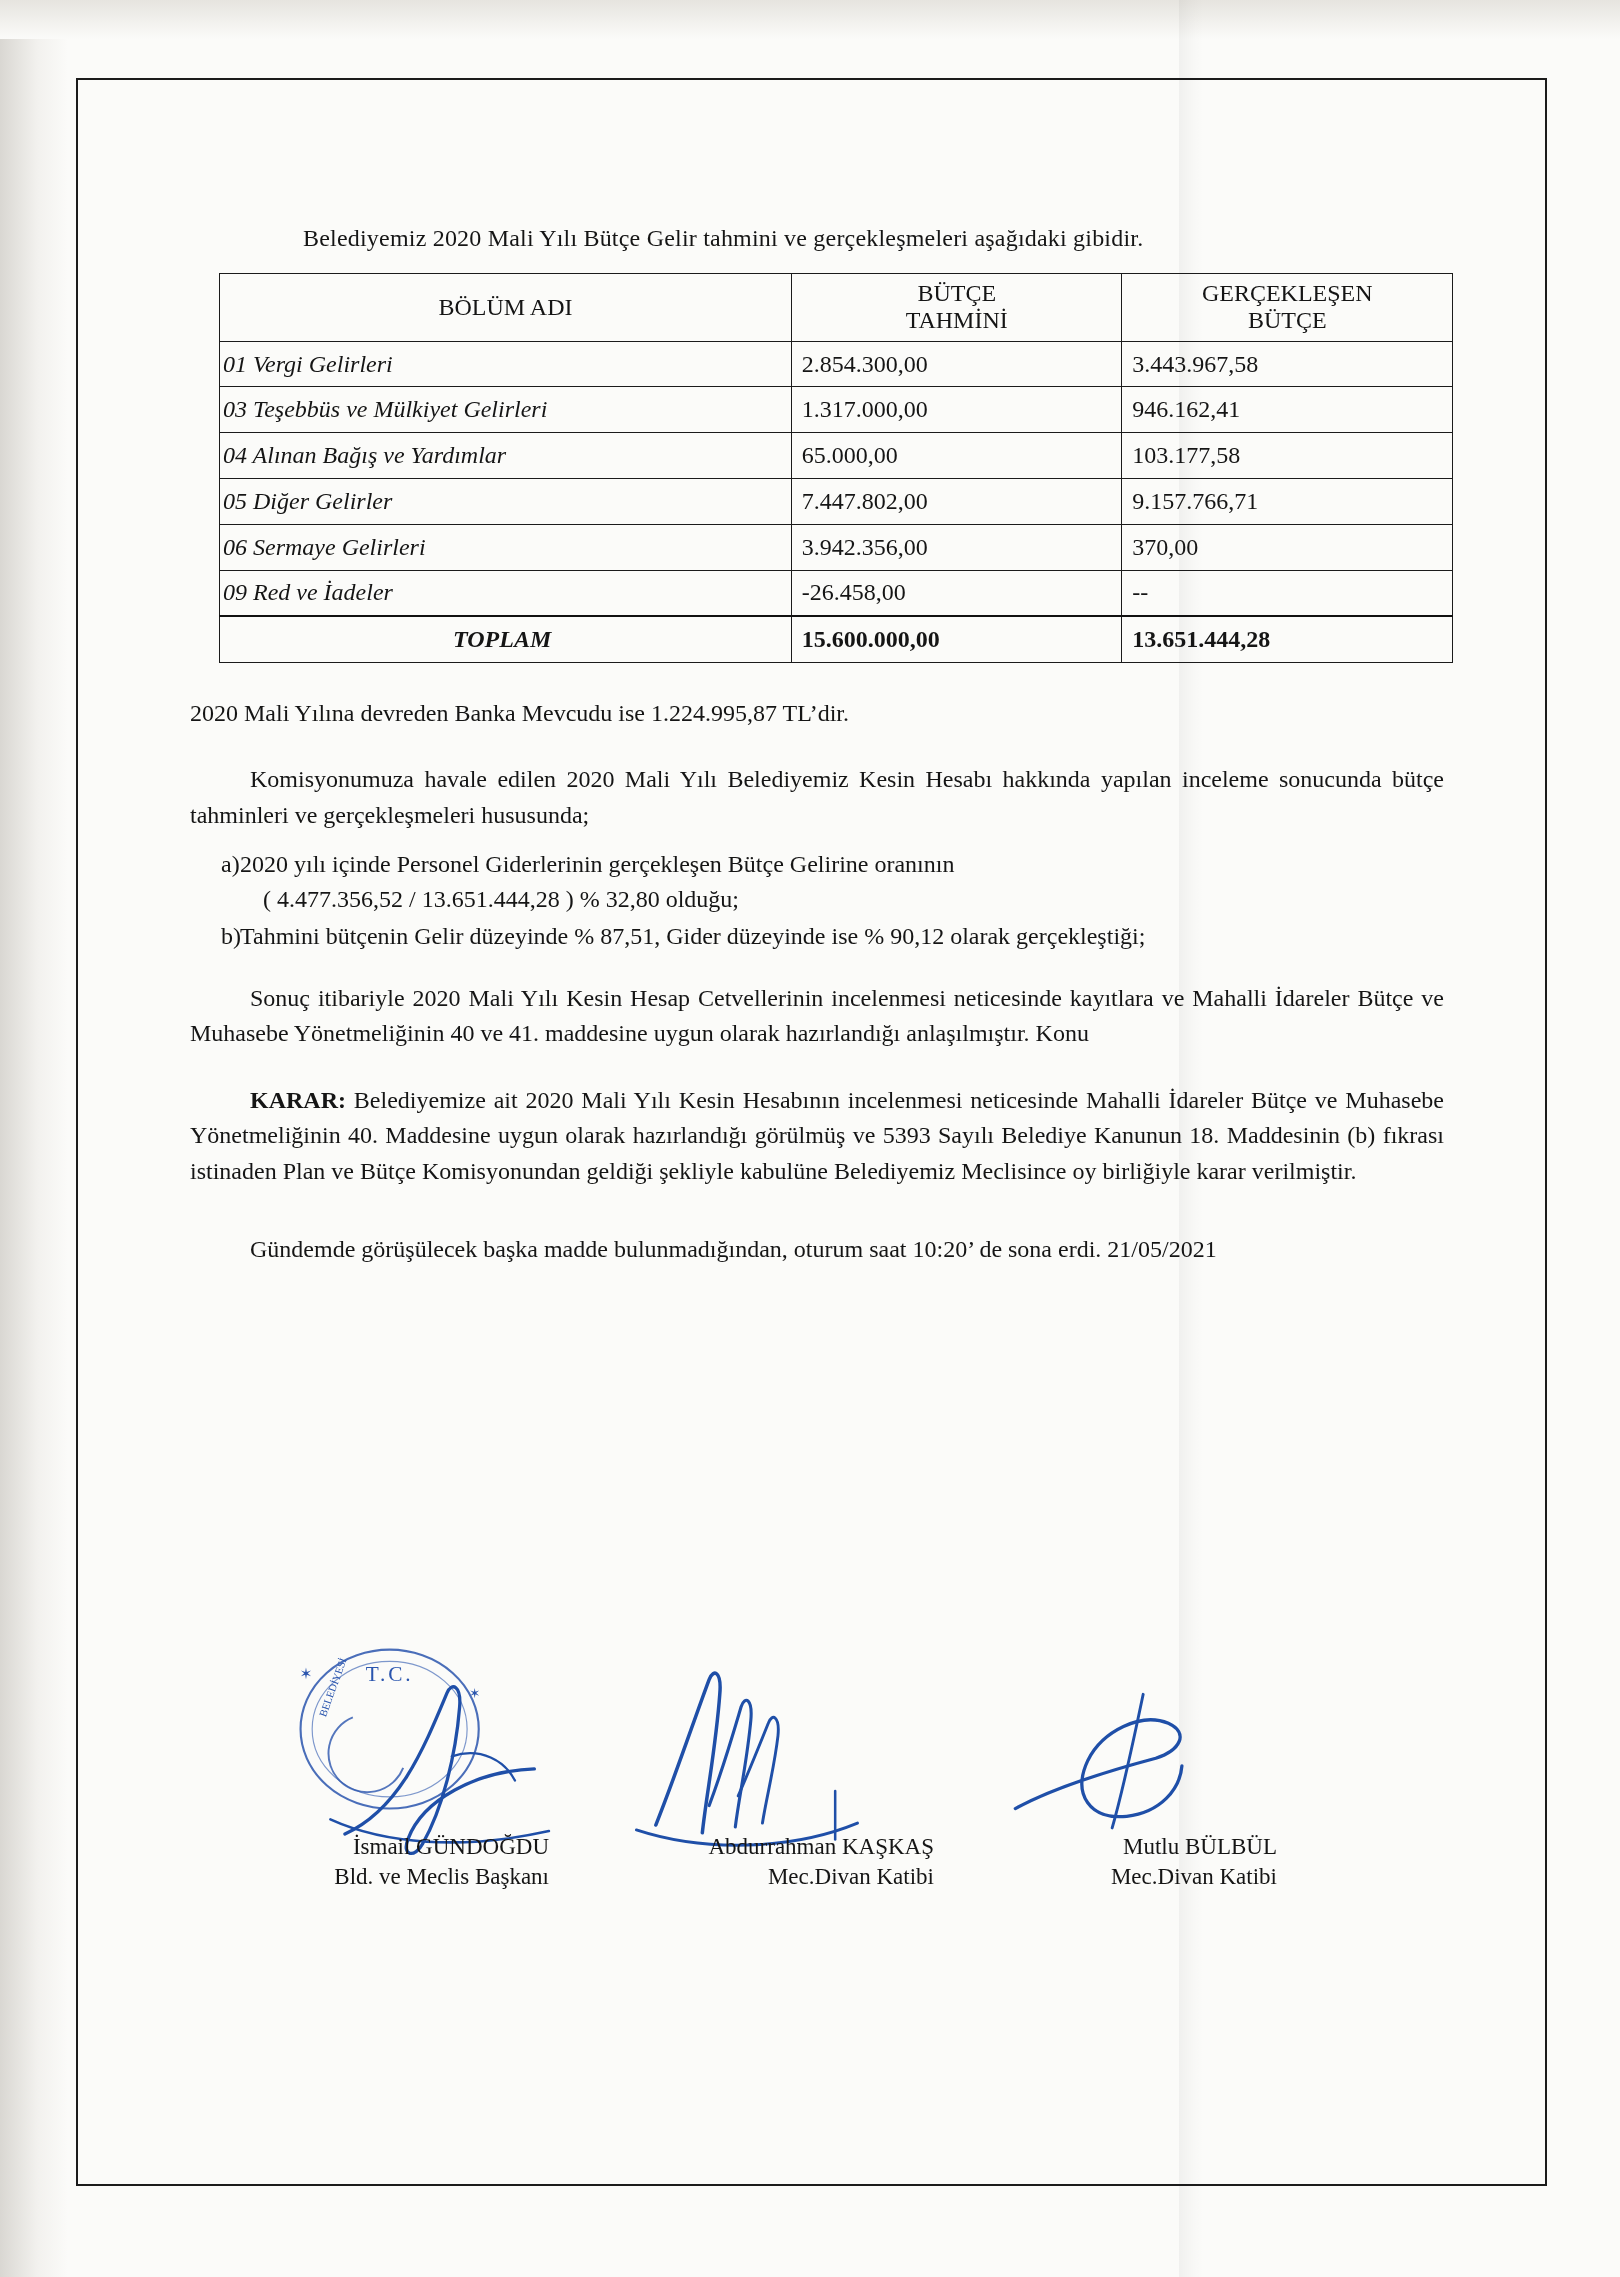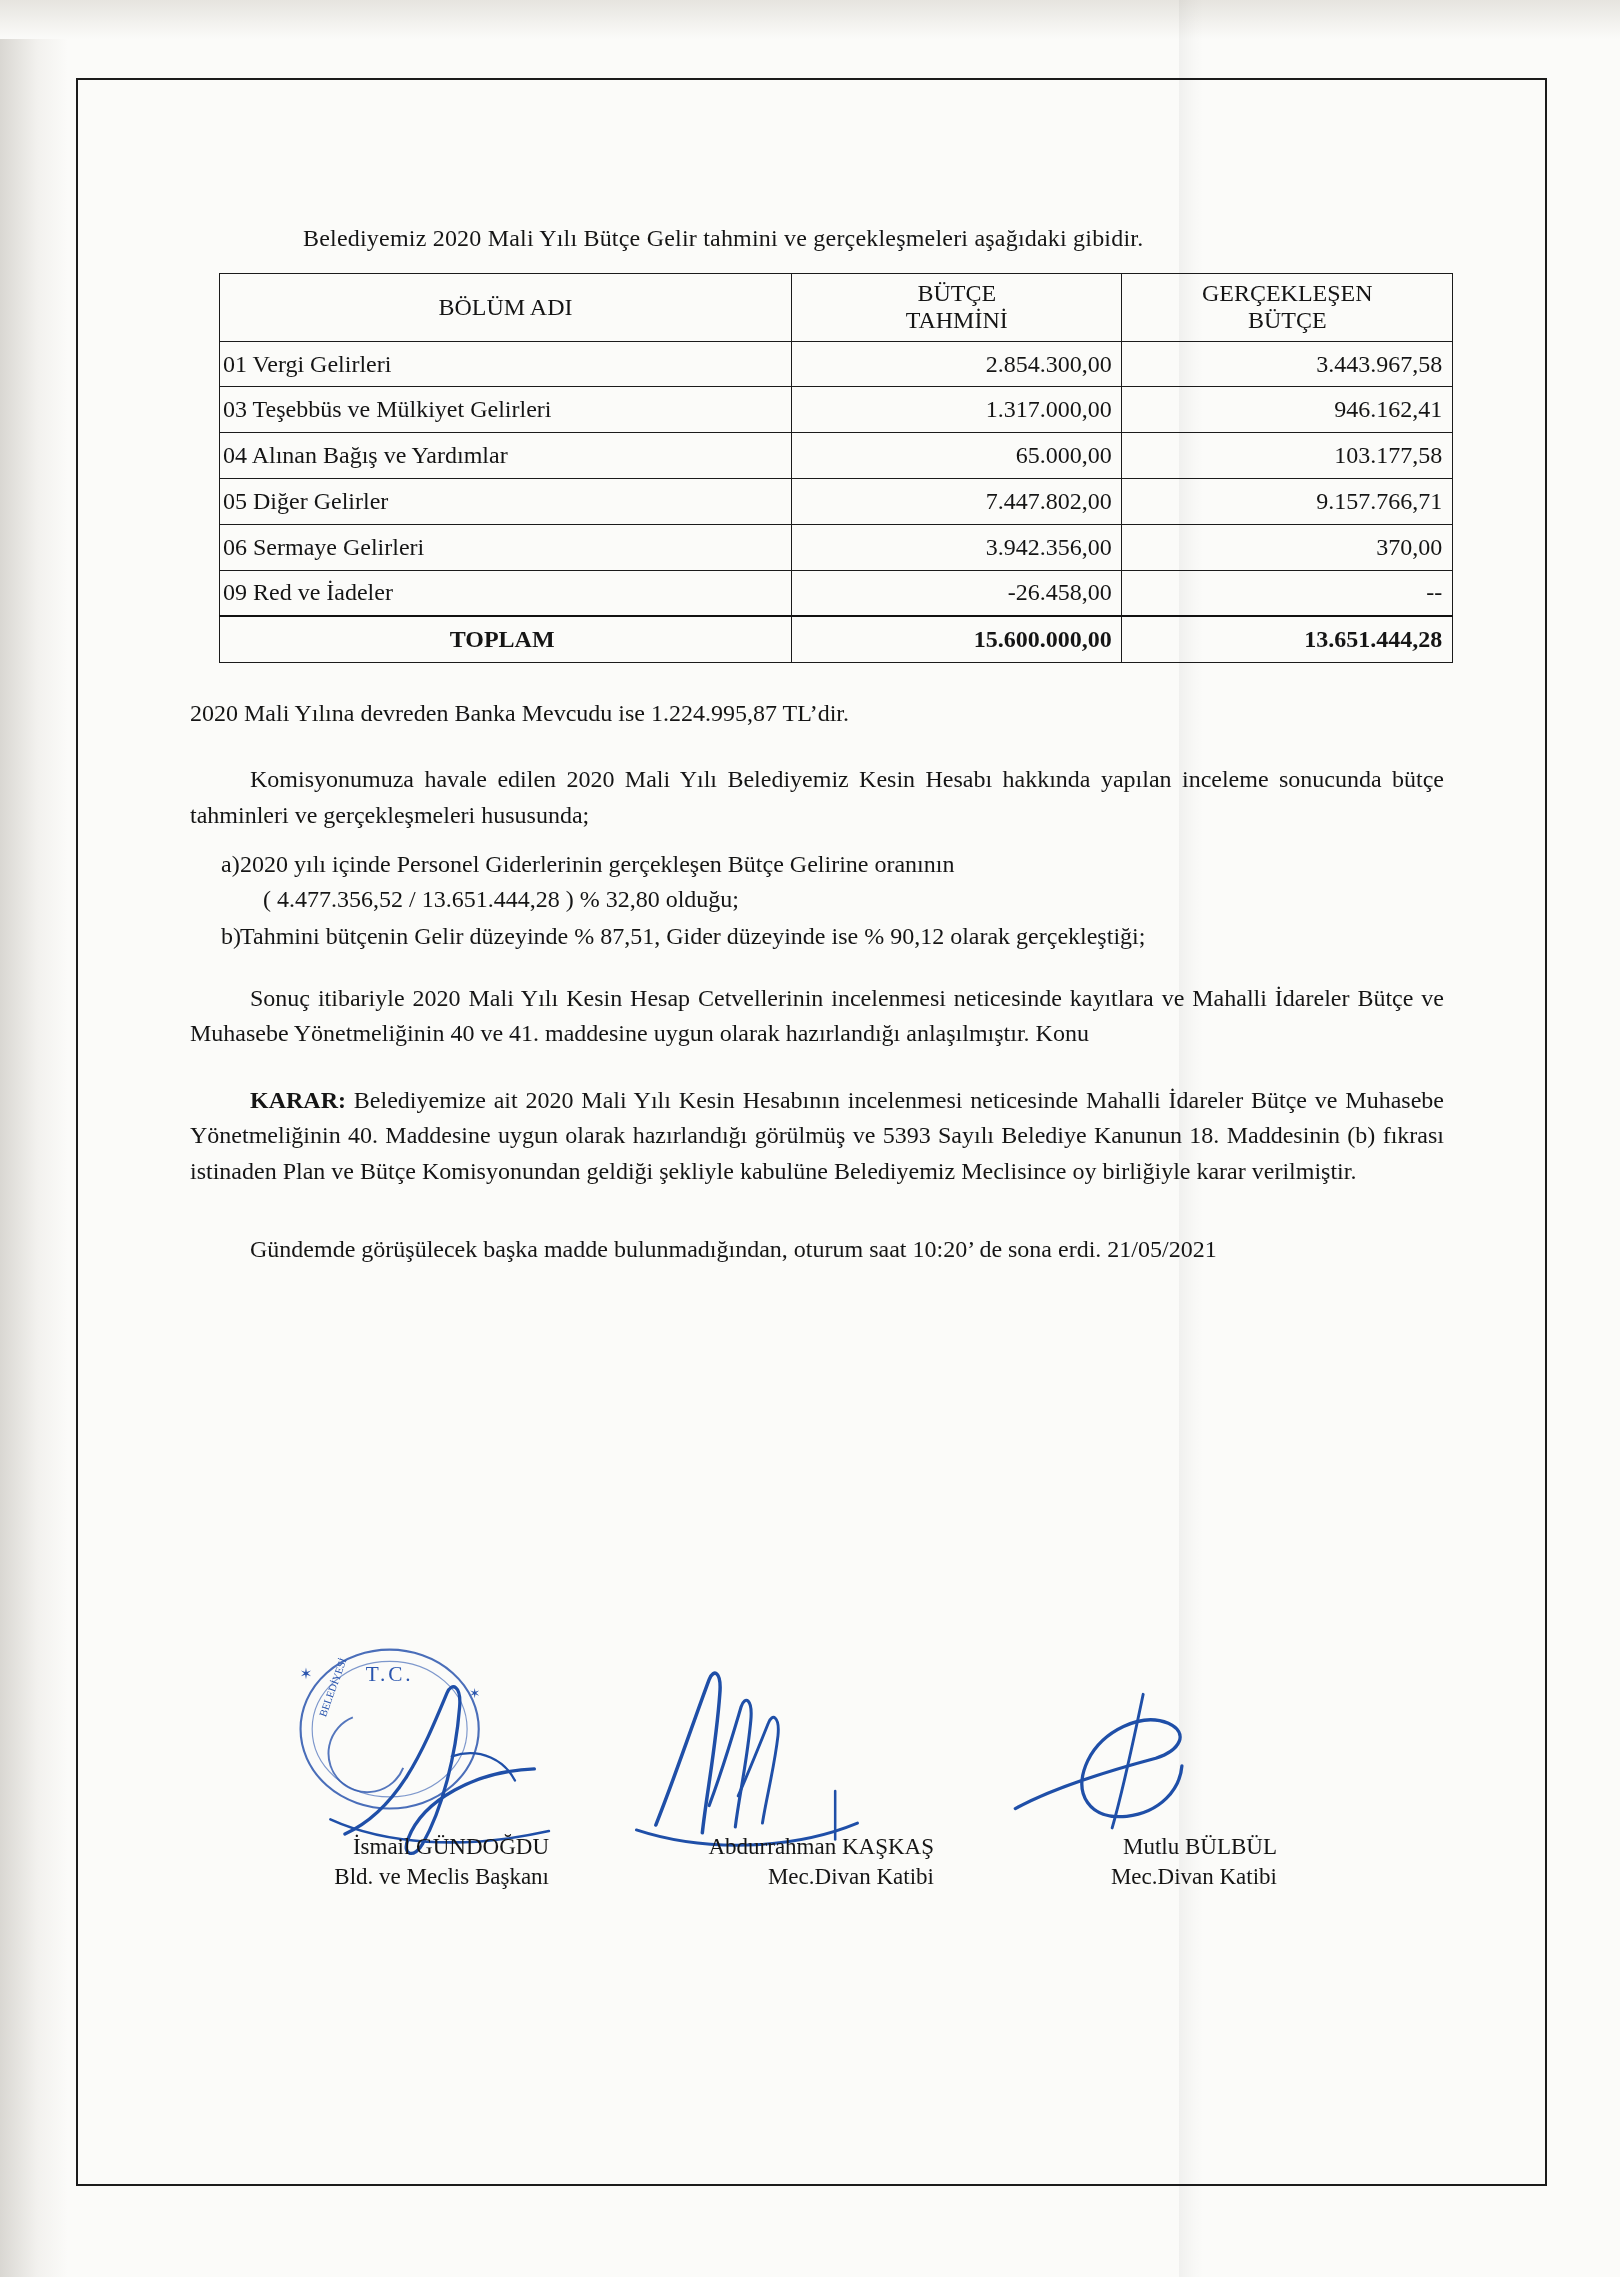--- a/index.html
+++ b/index.html
@@ -75,22 +75,22 @@
     padding: 3.9px 9.7px;
     vertical-align: middle;
   }
   table.budget thead th {
     font-weight: normal;
     text-align: center;
     line-height: 1.12;
     padding: 5.8px 7.8px 6.8px;
   }
   .col-name { width: 505px; text-align: left; }
-  .col-num  { width: 281px; text-align: right; }
-  tbody td.col-name { padding-left: 3px; }
+  .col-num  { width: 281px; }
+  tbody td.col-name { padding-left: 3px; font-style: italic; }
   tbody tr.total-row td {
     font-weight: bold;
     border-top: 2.3px solid #111;
   }
   tbody tr.total-row td.col-name { text-align: center; }
   table.budget tbody tr td { height: 37px; }
 
   .para {
     font-size: 24px;
     line-height: 1.48;

